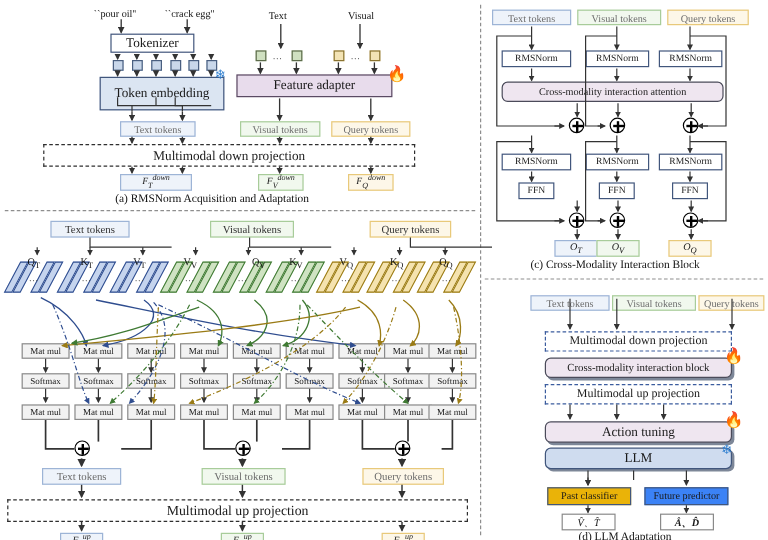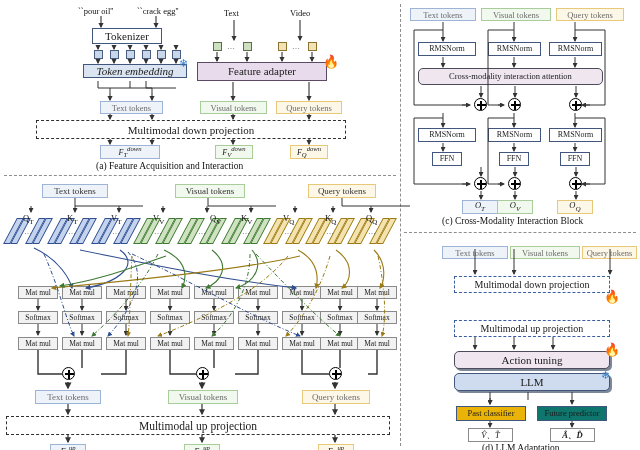--- a/index.html
+++ b/index.html
@@ -17,21 +17,21 @@
   
   .box {
     position:absolute; display:flex; align-items:center; justify-content:center;
     border:1px solid #3c4a63; background:#fff; text-align:center; line-height:1;
   }
   .box-blue   { background:#dbe5f2; border-color:#41567c; }
   .box-lilac  { background:#e8dcec; border-color:#5a4a63; }
   .box-lilac2 { background:#efe6f0; border-color:#4b4b5a; }
   .box-llm    { background:#cfdcef; border-color:#41567c; }
   .box-peach  { background:#eab308; border-color:#41567c; }
-  .box-grey   { background:#0f766e; border-color:#41567c; }
+  .box-grey   { background:#3b82f6; border-color:#41567c; }
   .box-plain  { background:#f2f2f2; border-color:#8a8a8a; }
   .box-white  { background:#fff; border-color:#41567c; }
   .rounded { border-radius:5px; }
   .shadow-r { box-shadow: 2px 2px 0 #7d8798; }
 
   
   .tag { position:absolute; display:flex; align-items:center; justify-content:center;
          border:1px solid; background:#fff; color:#6d6d6d; white-space:nowrap; }
   .tag-text   { border-color:#9db4d6; background:#eef3fa; }
   .tag-visual { border-color:#a8cc9a; background:#f1f8ee; }
@@ -81,32 +81,32 @@
 
 <div class="sep" style="left:4px;  top:175px; width:392px;"></div>
 <div class="sepv" style="left:400px; top:4px;  height:442px;"></div>
 <div class="sep" style="left:404px; top:232px; width:232px;"></div>
 
 <div class="panel" style="left:0;top:0;width:400px;height:175px;">
 
   <div class="quote" style="left:78px; top:6px;">``pour oil''</div>
   <div class="quote" style="left:137px; top:6px;">``crack egg''</div>
   <div class="quote" style="left:224px; top:8px;">Text</div>
-  <div class="quote" style="left:290px; top:8px;">Video</div>
+  <div class="quote" style="left:290px; top:8px;">Visual</div>
 
   <div class="box box-white" style="left:92px; top:28px; width:70px; height:16px; font-size:11px;">Tokenizer</div>
 
   <div class="tok" style="left:94px;  top:50px; width:9px; height:9px;"></div>
   <div class="tok" style="left:110px; top:50px; width:9px; height:9px;"></div>
   <div class="tok" style="left:126px; top:50px; width:9px; height:9px;"></div>
   <div class="tok" style="left:142px; top:50px; width:9px; height:9px;"></div>
   <div class="tok" style="left:157px; top:50px; width:9px; height:9px;"></div>
   <div class="tok" style="left:172px; top:50px; width:9px; height:9px;"></div>
 
-  <div class="box box-blue" style="left:83px; top:64px; width:104px; height:14px; font-size:11px;font-style:italic;">Token embedding</div>
+  <div class="box box-blue" style="left:83px; top:64px; width:104px; height:28px; font-size:11px;">Token embedding</div>
   <div class="snow" style="left:179px; top:58px;">❄</div>
 
   <div class="tok-v tok" style="left:213px; top:42px; width:9px; height:9px;"></div>
   <div class="tok-v tok" style="left:243px; top:42px; width:9px; height:9px;"></div>
   <div class="dots" style="left:227px; top:42px;">…</div>
   <div class="tok-q tok" style="left:278px; top:42px; width:9px; height:9px;"></div>
   <div class="tok-q tok" style="left:308px; top:42px; width:9px; height:9px;"></div>
   <div class="dots" style="left:292px; top:42px;">…</div>
 
   <div class="box box-lilac" style="left:197px; top:62px; width:130px; height:19px; font-size:11px;">Feature adapter</div>
@@ -121,21 +121,21 @@
   <div class="box box-white" style="left:100px; top:145px; width:60px; height:14px; border-color:#9db4d6; background:#eef3fa;">
     <span style="font-size:8px; font-style:italic;">F<sub>T</sub><sup>down</sup></span>
   </div>
   <div class="box box-white" style="left:215px; top:145px; width:38px; height:14px; border-color:#a8cc9a; background:#f1f8ee;">
     <span style="font-size:8px; font-style:italic;">F<sub>V</sub><sup>down</sup></span>
   </div>
   <div class="box box-white" style="left:290px; top:145px; width:38px; height:14px; border-color:#e8c97a; background:#fdf7e8;">
     <span style="font-size:8px; font-style:italic;">F<sub>Q</sub><sup>down</sup></span>
   </div>
 
-  <div class="cap" style="left:96px; top:161px;">(a) Feature Acquisition and Interaction</div>
+  <div class="cap" style="left:96px; top:161px;">(a) RMSNorm Acquisition and Adaptation</div>
 </div>
 
 <div class="panel" style="left:0;top:178px;width:400px;height:272px;">
 
   <div class="tag tag-text" style="left:42px;  top:6px; width:66px; height:14px; font-size:9px; color:#333;">Text tokens</div>
   <div class="tag tag-visual" style="left:175px; top:6px; width:70px; height:14px; font-size:9px; color:#333;">Visual tokens</div>
   <div class="tag tag-query" style="left:308px; top:6px; width:68px; height:14px; font-size:9px; color:#333;">Query tokens</div>
 
   <div style="position:absolute; left:10px; top:40px;">
     <div class="slab slab-t" style="left:0;top:0;"></div>
@@ -312,20 +312,21 @@
 </div>
 
 <div class="panel" style="left:404px;top:236px;width:236px;height:214px;">
 
   <div class="tag tag-text" style="left:38px;  top:10px; width:66px; height:13px; font-size:8.5px;">Text tokens</div>
   <div class="tag tag-visual" style="left:106px; top:10px; width:70px; height:13px; font-size:8.5px;">Visual tokens</div>
   <div class="tag tag-query" style="left:178px; top:10px; width:55px; height:13px; font-size:8.5px;">Query tokens</div>
 
   <div class="dashbox dashbox-blue" style="left:50px; top:40px; width:156px; height:17px; font-size:10px;">Multimodal down projection</div>
 
+  <div class="box box-lilac2 rounded shadow-r" style="left:50px; top:62px; width:156px; height:17px; font-size:9px;">Cross-modality interaction block</div>
   <div class="flame" style="left:200px; top:54px;">🔥</div>
 
   <div class="dashbox dashbox-blue" style="left:50px; top:84px; width:156px; height:17px; font-size:10px;">Multimodal up projection</div>
 
   <div class="box box-lilac2 rounded shadow-r" style="left:50px; top:115px; width:156px; height:18px; font-size:11px;">Action tuning</div>
   <div class="flame" style="left:200px; top:107px;">🔥</div>
 
   <div class="box box-llm rounded shadow-r" style="left:50px; top:137px; width:156px; height:18px; font-size:11px;">LLM</div>
   <div class="snow" style="left:197px; top:134px;">❄</div>
 

